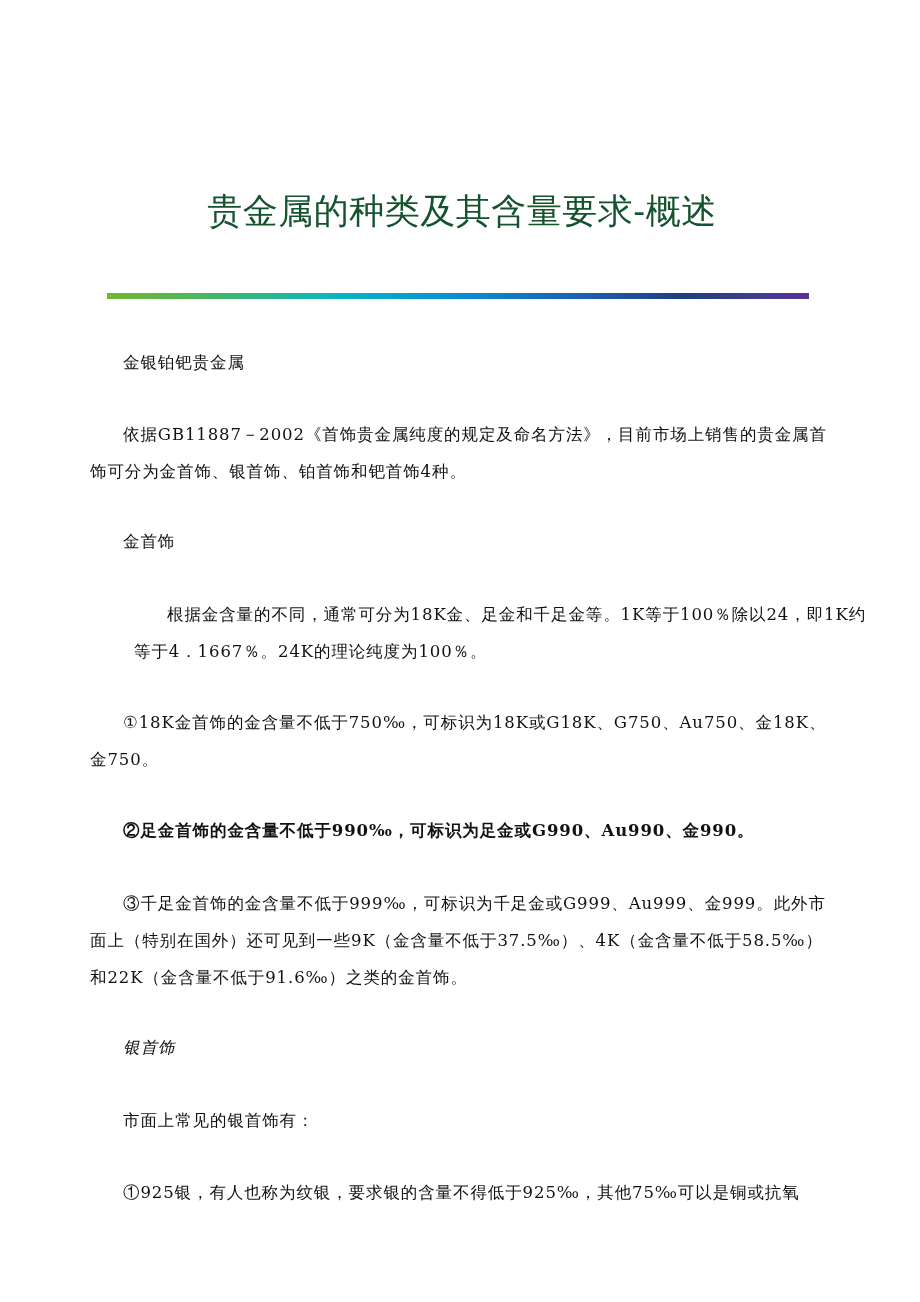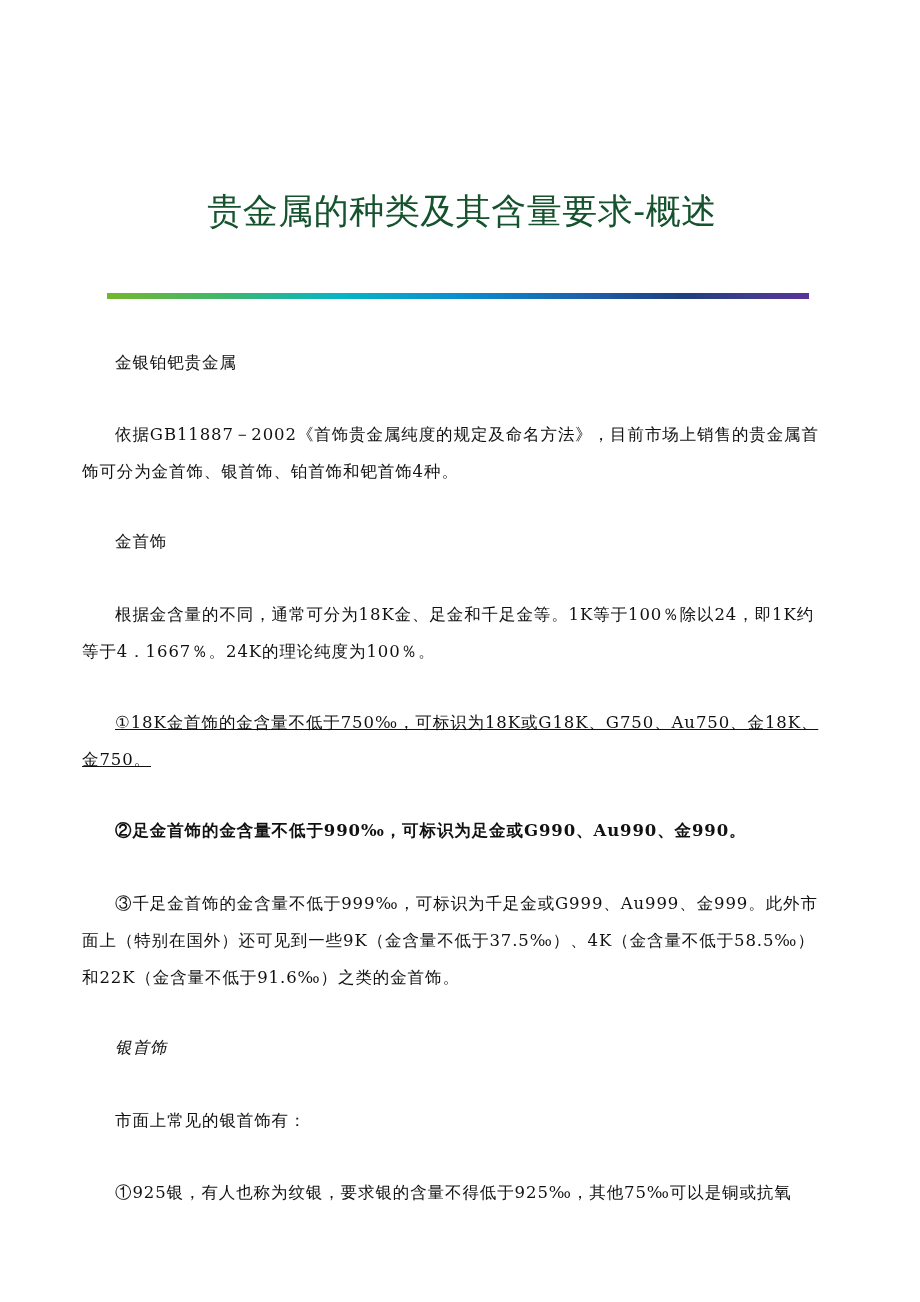--- a/index.html
+++ b/index.html
@@ -45,21 +45,21 @@
         #5a3399 100%);
     }
     .content {
       position: absolute;
       top: 0;
       left: 0;
       width: 920px;
     }
     .para {
       position: absolute;
-      left: 82px;
+      left: 90px;
       width: 740px;
       font-size: 16.5px;
       line-height: 37px;
       margin: 0;
       text-indent: 33px;
       letter-spacing: 0.9px;
       color: #111;
       white-space: normal;
       word-break: break-all;
     }
@@ -68,20 +68,20 @@
 <body>
 
 <h1 class="title">贵金属的种类及其含量要求-概述</h1>
 
 <div class="divider"></div>
 
 <div class="content">
   <p class="para" style="top:344px;">金银铂钯贵金属</p>
   <p class="para" style="top:416px;">依据GB11887－2002《首饰贵金属纯度的规定及命名方法》，目前市场上销售的贵金属首饰可分为金首饰、银首饰、铂首饰和钯首饰4种。</p>
   <p class="para" style="top:523px;">金首饰</p>
-  <p class="para" style="top:596px;">根据金含量的不同，通常可分为18K金、足金和千足金等。1K等于100％除以24，即1K约等于4．1667％。24K的理论纯度为100％。</p>
-  <p class="para" style="top:704px;text-decoration:underline;">①18K金首饰的金含量不低于750‰，可标识为18K或G18K、G750、Au750、金18K、金750。</p>
+  <p class="para" style="top:596px;margin-left:44px;">根据金含量的不同，通常可分为18K金、足金和千足金等。1K等于100％除以24，即1K约等于4．1667％。24K的理论纯度为100％。</p>
+  <p class="para" style="top:704px;">①18K金首饰的金含量不低于750‰，可标识为18K或G18K、G750、Au750、金18K、金750。</p>
   <p class="para" style="top:812px;font-weight:bold;">②足金首饰的金含量不低于990‰，可标识为足金或G990、Au990、金990。</p>
   <p class="para" style="top:885px;">③千足金首饰的金含量不低于999‰，可标识为千足金或G999、Au999、金999。此外市面上（特别在国外）还可见到一些9K（金含量不低于37.5‰）、4K（金含量不低于58.5‰）和22K（金含量不低于91.6‰）之类的金首饰。</p>
   <p class="para" style="top:1029px;font-style:italic;">银首饰</p>
   <p class="para" style="top:1102px;font-family:Liberation Serif, serif;">市面上常见的银首饰有：</p>
   <p class="para" style="top:1174px;">①925银，有人也称为纹银，要求银的含量不得低于925‰，其他75‰可以是铜或抗氧</p>
 </div>
 
 </body></html>

